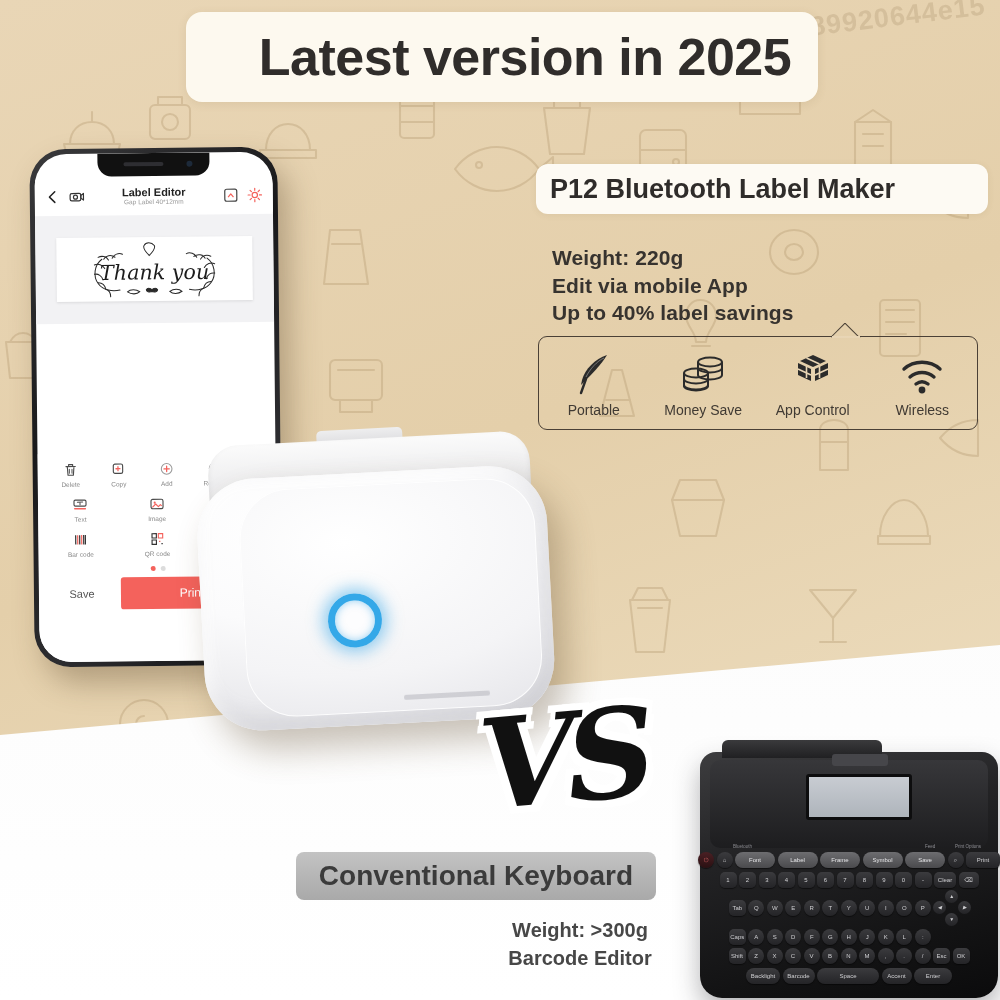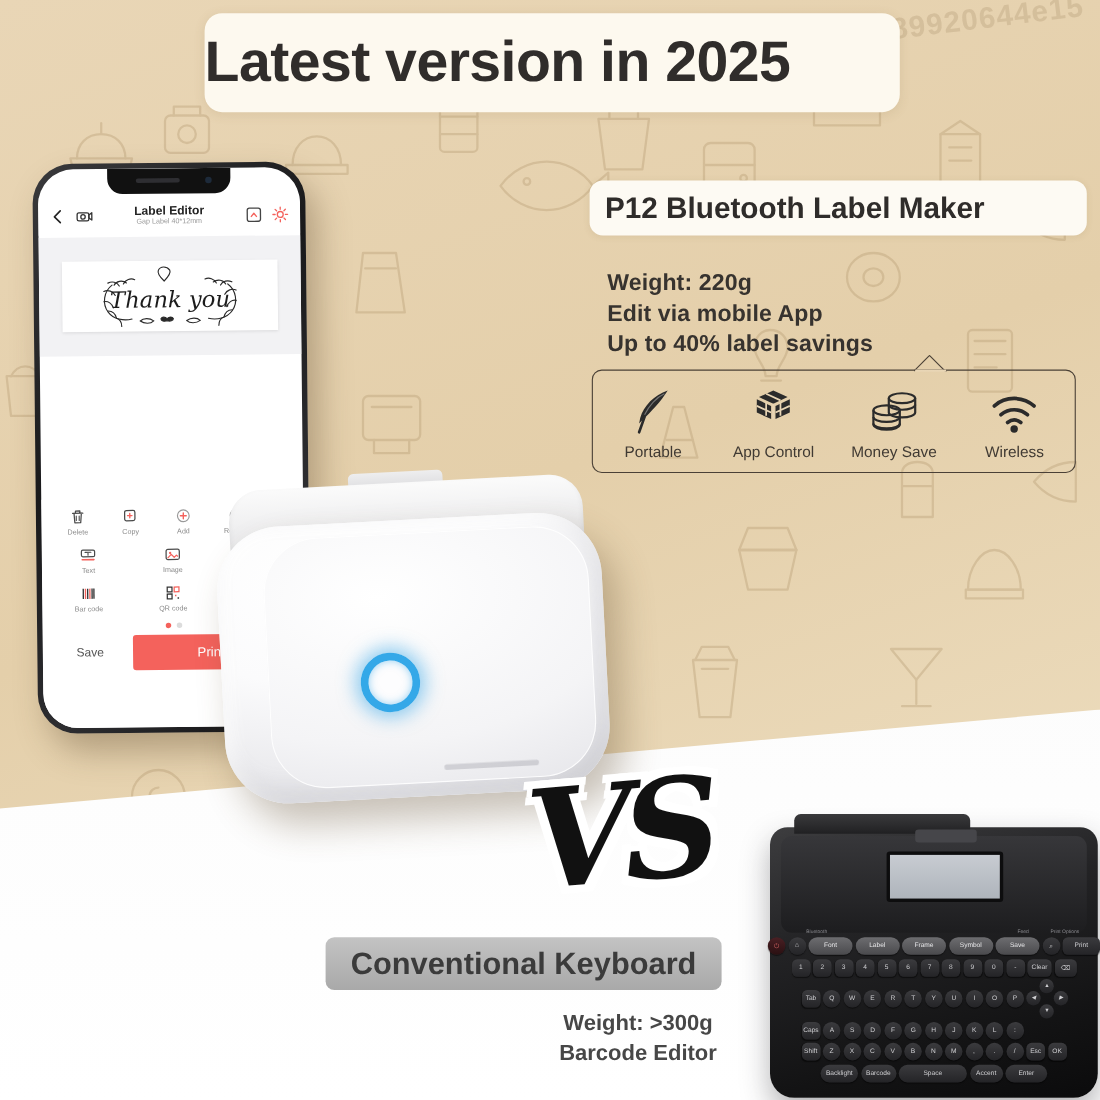--- a/index.html
+++ b/index.html
@@ -30,22 +30,23 @@
   .watermark {
     position: absolute; top: 6px; right: 14px;
     font-size: 27px; font-weight: 700; color: rgba(150,125,85,.22);
     transform: rotate(-7deg); letter-spacing: 1px; white-space: nowrap;
   }
 
   
   .headline {
     position: absolute; left: 186px; top: 12px; width: 632px; height: 90px;
     background: #fdf9ef; border-radius: 16px;
-    display: flex; align-items: center; justify-content: flex-start;
+    display: flex; align-items: center; justify-content: center;
     box-shadow: 0 2px 10px rgba(120,95,55,.12);
+    padding-left: 46px;
   }
   .headline span {
     font-size: 52px; font-weight: 800; color: #302d2b; letter-spacing: -.5px;
   }
 
   
   .prod-title {
     position: absolute; left: 536px; top: 164px; width: 452px; height: 50px;
     background: #fdfaf3; border-radius: 12px;
     display: flex; align-items: center; padding-left: 14px;
@@ -620,49 +621,49 @@
           <path d="M30 2C18 6 8 16 5 27l-1 5 4-4C14 22 24 12 30 2z" fill="#2b2b2b"></path>
           <path d="M4 40 9 26" stroke="#2b2b2b" stroke-width="2.4" stroke-linecap="round" fill="none"></path>
           <path d="M27 5c-7 3-14 11-18 19" stroke="#fff" stroke-width="1" fill="none" opacity=".35"></path>
         </svg>
       </div>
       <div class="cap">Portable</div>
     </div>
 
     <div class="feat">
       <div class="glyph">
-        <svg width="42" height="42" viewBox="0 0 42 42">
-          <g fill="#2b2b2b">
-            <path d="M21 2 8 8l13 6 13-6z"></path>
-            <path d="M6 10v12l13 6V16z"></path>
-            <path d="M36 10v12l-13 6V16z"></path>
-          </g>
-          <g stroke="#e8d5b5" stroke-width="1.6" fill="none">
-            <path d="M14.5 5 27.5 11M21 14v14M6 16l13 6M36 16l-13 6M14.5 13v12M27.5 13v12"></path>
-          </g>
-        </svg>
-      </div>
-      <div class="cap">App Control</div>
-    </div>
-
-    <div class="feat">
-      <div class="glyph">
         <svg width="46" height="42" viewBox="0 0 46 42">
           <g fill="none" stroke="#2b2b2b" stroke-width="2">
             <ellipse cx="30" cy="9" rx="12" ry="4.5"></ellipse>
             <path d="M18 9v13c0 2.5 5.4 4.5 12 4.5s12-2 12-4.5V9"></path>
             <path d="M18 15c0 2.5 5.4 4.5 12 4.5s12-2 12-4.5"></path>
             <ellipse cx="16" cy="20" rx="12" ry="4.5"></ellipse>
             <path d="M4 20v13c0 2.5 5.4 4.5 12 4.5s12-2 12-4.5V20"></path>
             <path d="M4 26c0 2.5 5.4 4.5 12 4.5s12-2 12-4.5"></path>
             <path d="M4 32c0 2.5 5.4 4.5 12 4.5s12-2 12-4.5"></path>
           </g>
         </svg>
       </div>
       <div class="cap">Money Save</div>
+    </div>
+
+    <div class="feat">
+      <div class="glyph">
+        <svg width="42" height="42" viewBox="0 0 42 42">
+          <g fill="#2b2b2b">
+            <path d="M21 2 8 8l13 6 13-6z"></path>
+            <path d="M6 10v12l13 6V16z"></path>
+            <path d="M36 10v12l-13 6V16z"></path>
+          </g>
+          <g stroke="#e8d5b5" stroke-width="1.6" fill="none">
+            <path d="M14.5 5 27.5 11M21 14v14M6 16l13 6M36 16l-13 6M14.5 13v12M27.5 13v12"></path>
+          </g>
+        </svg>
+      </div>
+      <div class="cap">App Control</div>
     </div>
 
     <div class="feat">
       <div class="glyph">
         <svg width="44" height="40" viewBox="0 0 44 40">
           <g fill="none" stroke="#2b2b2b" stroke-width="3.4" stroke-linecap="round">
             <path d="M4 14c10-9 26-9 36 0"></path>
             <path d="M10 22c7-6 17-6 24 0"></path>
             <path d="M16 29c4-3 8-3 12 0"></path>
           </g>

